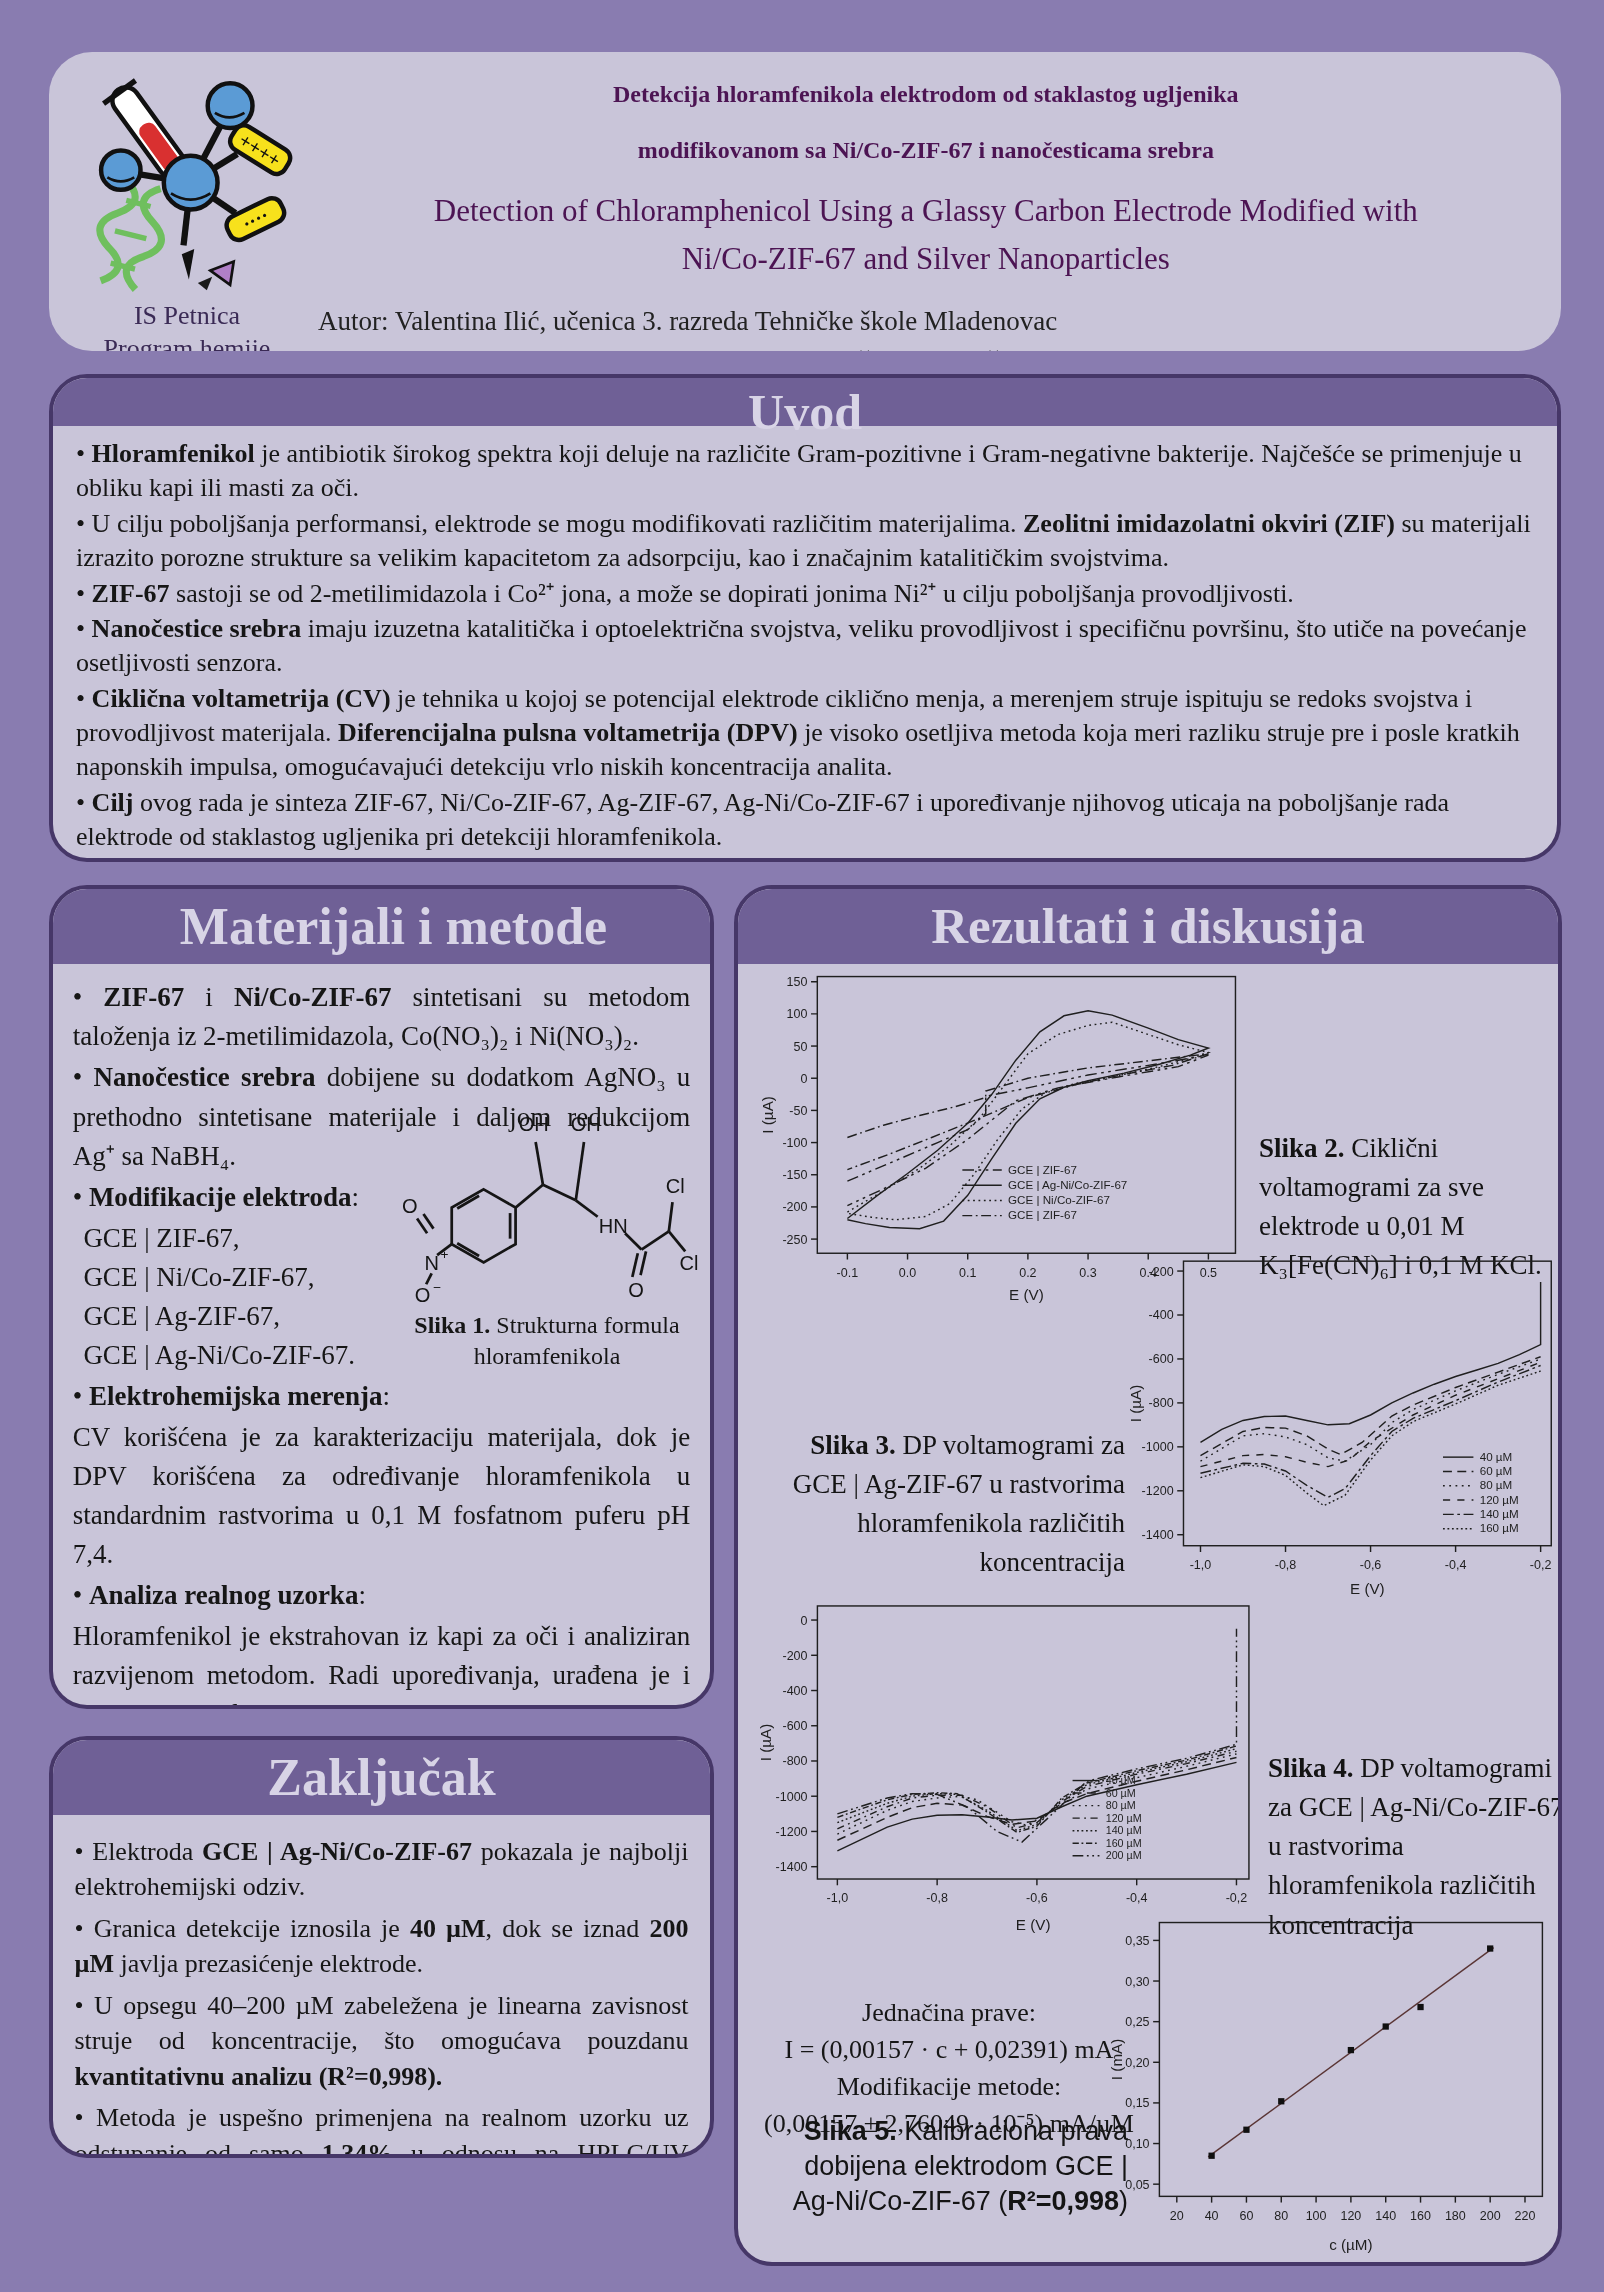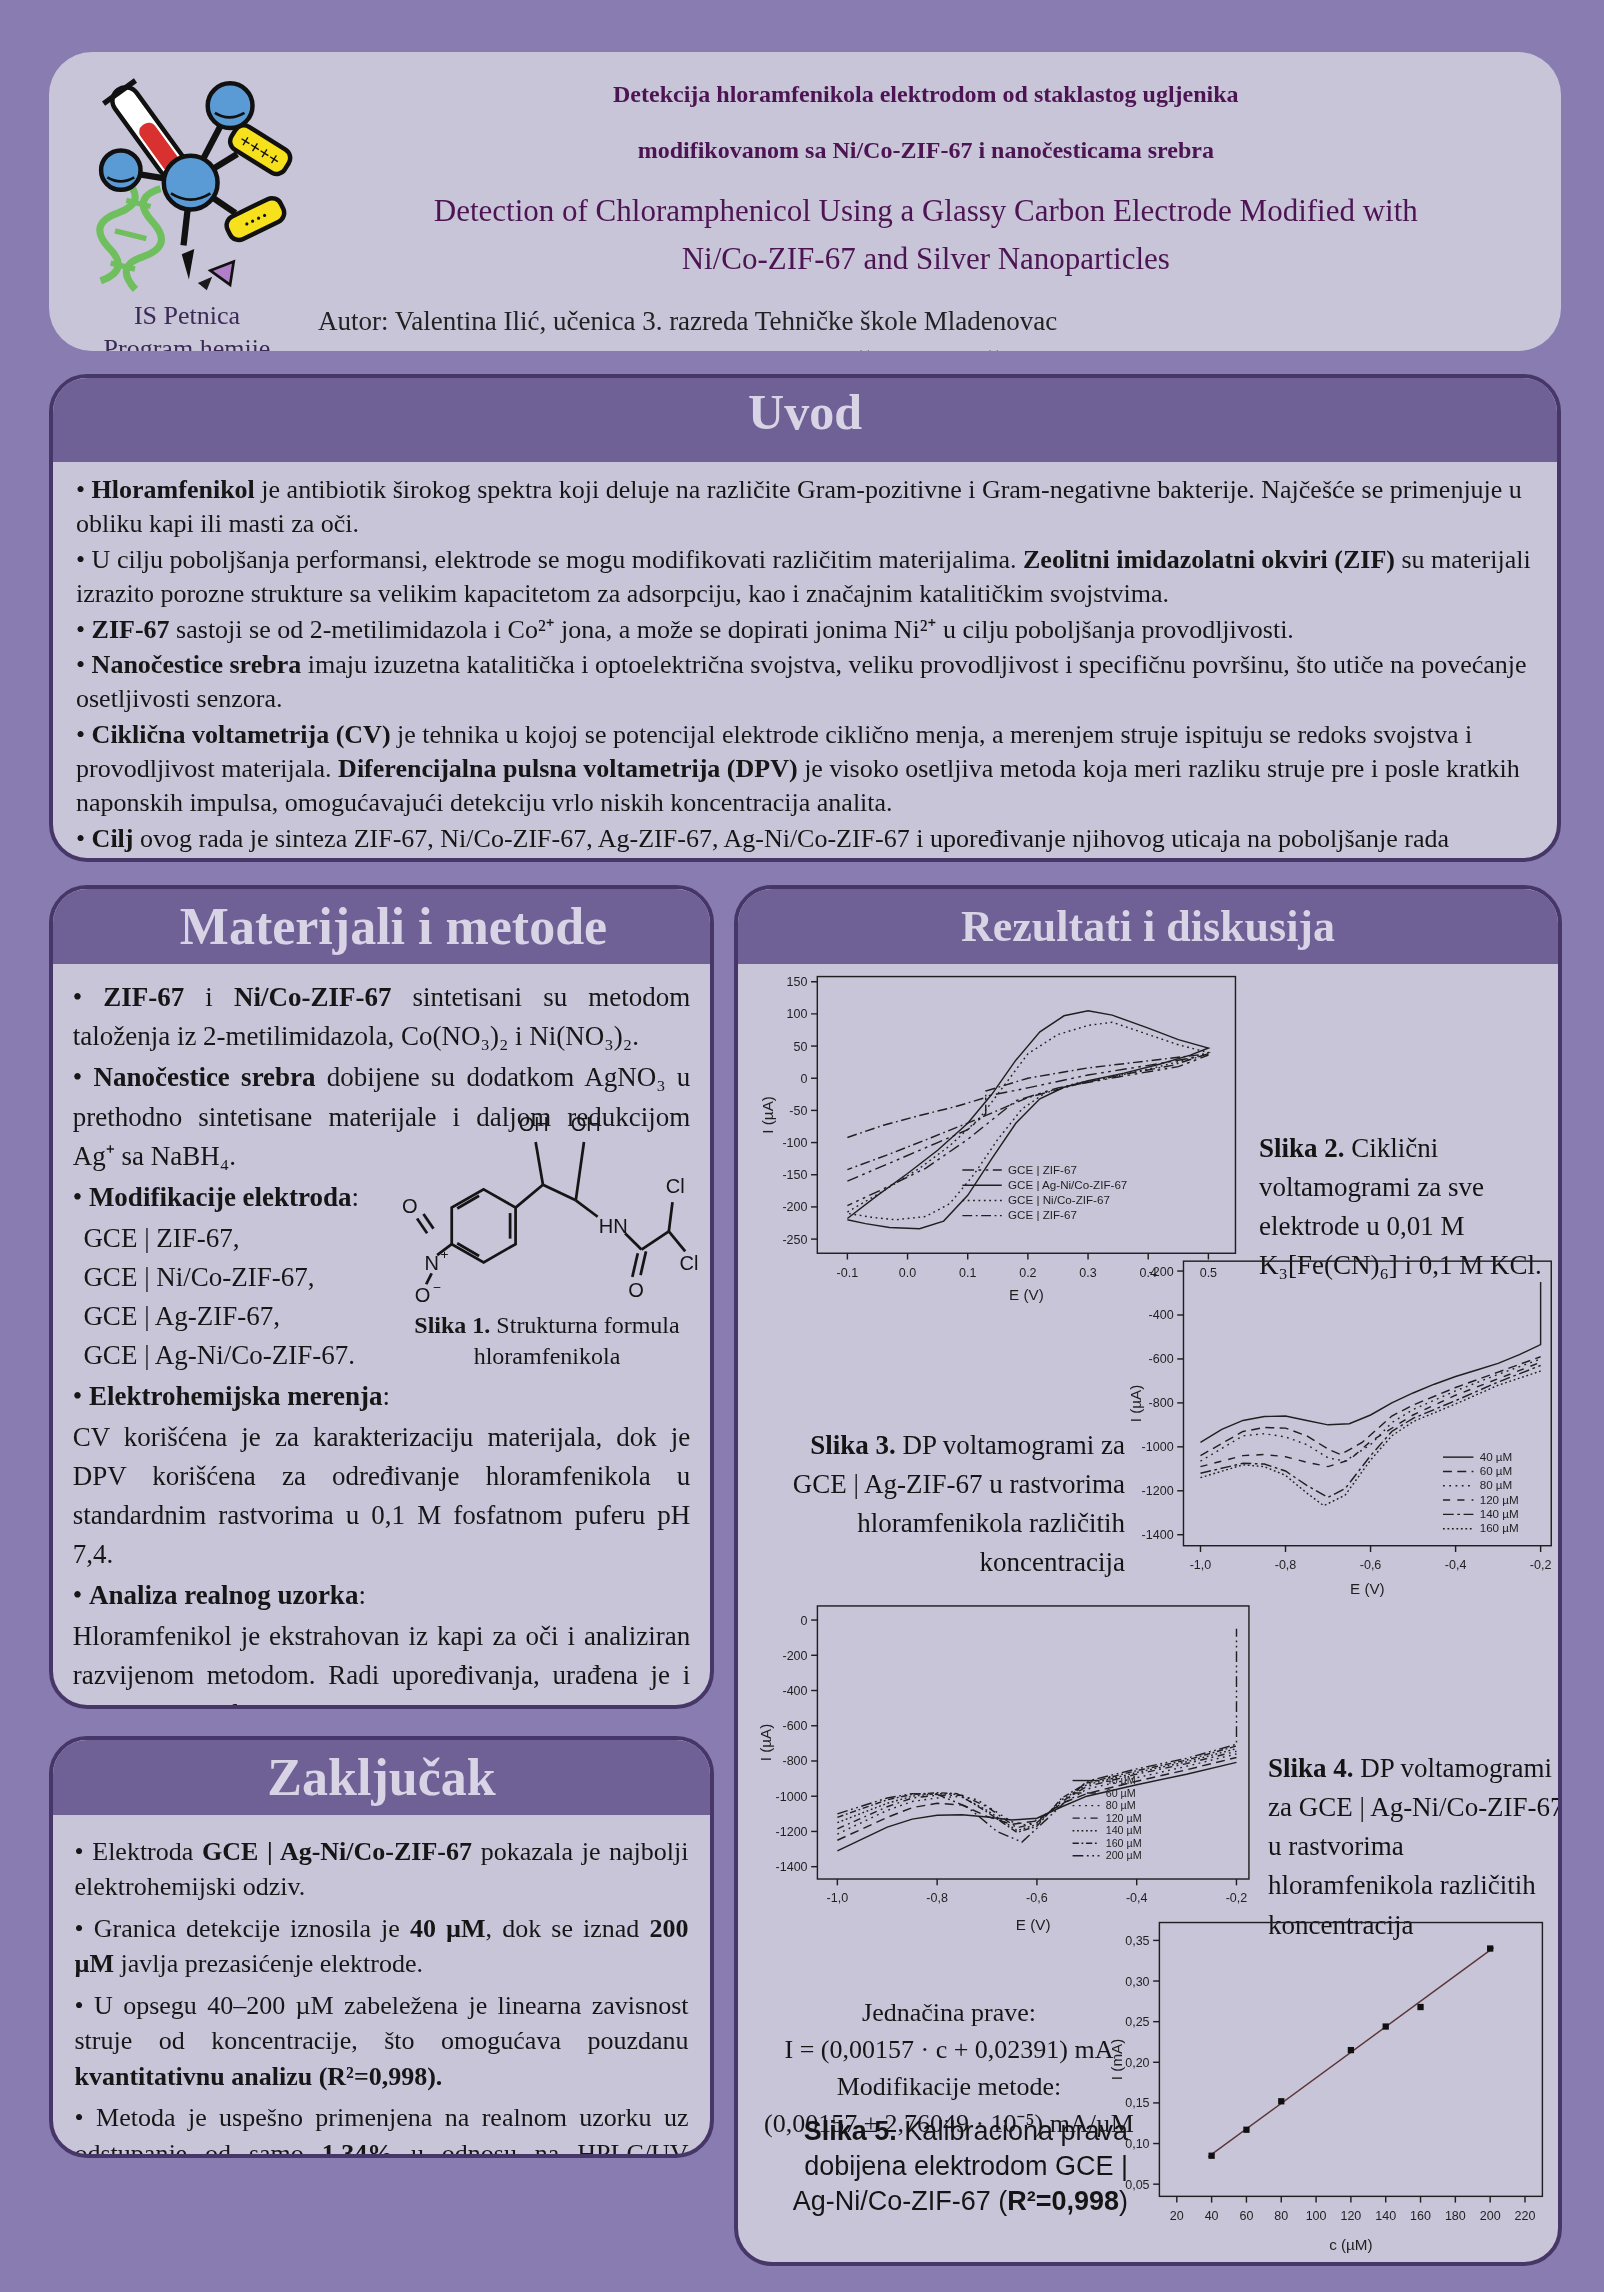--- a/index.html
+++ b/index.html
@@ -15,36 +15,36 @@
   
   #hdr .titles{position:absolute;left:264px;right:22.4px;top:14.3px;text-align:center;color:#4c1453;}
   #hdr .t-sr{font-size:24px;font-weight:bold;line-height:56px;}
   #hdr .t-en{font-size:31px;line-height:48px;}
   #hdr .t-en-wrap{margin-top:9px;}
   #hdr .org{position:absolute;left:18px;top:247px;width:240px;text-align:center;
             font-size:26px;line-height:33px;color:#3a2a55;}
   #hdr .authors{position:absolute;left:269px;top:249px;right:6px;font-size:27px;line-height:40px;color:#222;}
   .logo{position:absolute;left:27px;top:16px;width:224px;height:224px;}
   
-  #uvod .bar{height:84px;font-size:50px;line-height:68px;}
+  #uvod .bar{height:48px;font-size:50px;line-height:68px;}
   #uvod .content{padding:9px 23px 5.4px 23px;font-size:26px;line-height:1.31;}
   
   #mat .bar{height:75px;font-size:52px;line-height:75px;padding-left:24px;}
   #mat .content{position:relative;padding:12.5px 19.7px;font-size:27px;line-height:1.45;
                 text-align:justify;height:708px;}
   #mat .gce{padding-left:10.7px;text-align:left;}
   #mat .structure{position:absolute;right:12.5px;top:125px;width:301px;margin:0;text-align:center;}
   #mat .structure svg{width:301px;height:219px;display:block;}
   #mat figcaption{font-size:24px;line-height:1.3;text-align:center;}
   
   #zak .bar{height:75px;font-size:52px;line-height:75px;}
   #zak .content{padding:12.5px 21.5px;font-size:26px;line-height:1.36;text-align:justify;}
   #zak .rich .para{margin:6.3px 0;}
   
-  #rez .bar{height:75px;font-size:44px;line-height:75px;}
+  #rez .bar{height:75px;font-size:51px;line-height:75px;}
   #rez .chart{position:absolute;}
   #rez svg text{font-family:"Liberation Sans",sans-serif;}
   .cap{position:absolute;font-size:27px;line-height:1.45;color:#141414;}
   #cap2{left:521px;top:240px;width:301px;text-align:left;}
   #cap3{left:36px;top:537px;width:351px;text-align:right;}
   #cap4{left:530px;top:860px;width:296px;text-align:left;}
   #eq{left:23px;top:1106px;width:376px;text-align:center;font-size:26px;line-height:1.42;position:absolute;}
   #cap5{left:32px;top:1225px;width:358px;text-align:right;
         font-family:"Liberation Sans",sans-serif;font-size:27px;line-height:1.3;}
   svg .lbl{font-family:"Liberation Sans",sans-serif;}

